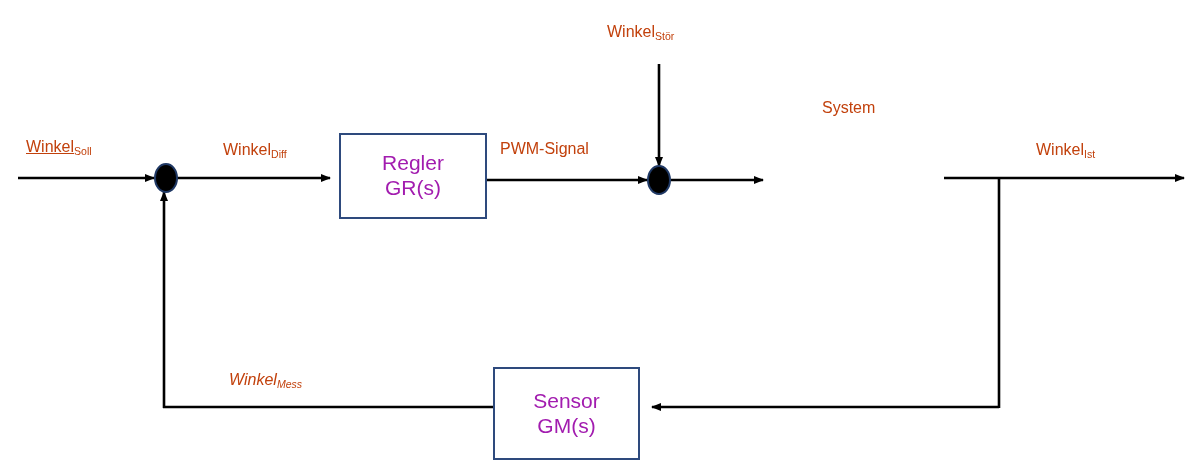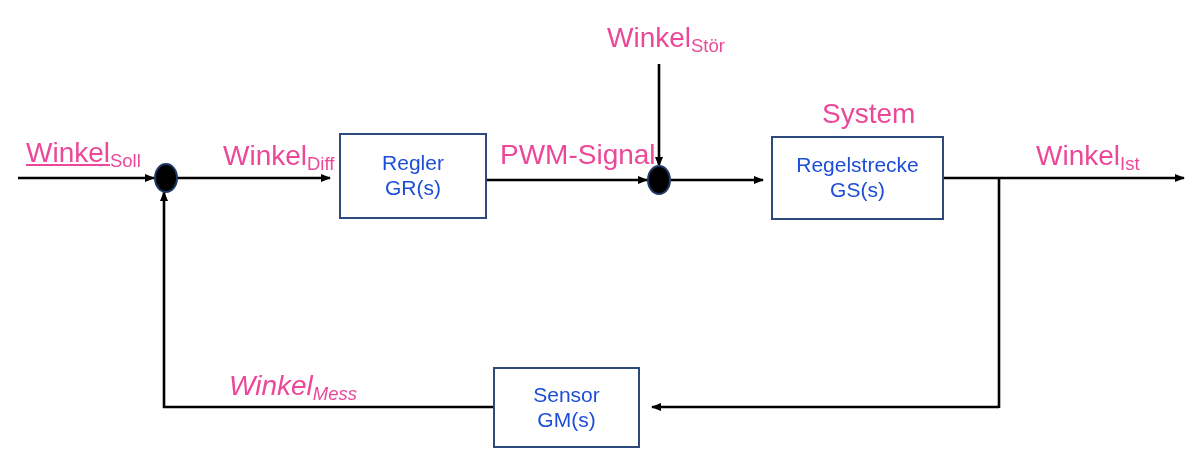--- a/index.html
+++ b/index.html
@@ -25,28 +25,28 @@
   .block {
     position: absolute;
     box-sizing: border-box;
     background: #ffffff;
     border: 2px solid #2e4a7d;
     display: flex;
     flex-direction: column;
     align-items: center;
     justify-content: center;
     line-height: 1.18;
-    color: #1d4ed8;
+    color: #a21caf;
     font-size: 21px;
   }
   .block .line2 { display: block; }
   .lbl {
     position: absolute;
-    color: #ec4899;
-    font-size: 28px;
+    color: #c2410c;
+    font-size: 16px;
     white-space: nowrap;
     line-height: 1;
   }
   .lbl sub {
     font-size: 0.66em;
     vertical-align: baseline;
     position: relative;
     top: 0.28em;
   }
 </style>
@@ -85,26 +85,22 @@
     <ellipse cx="166" cy="178" rx="11" ry="14" fill="#000000" stroke="#1f3864" stroke-width="2"></ellipse>
 
     <ellipse cx="659" cy="180" rx="11" ry="14" fill="#000000" stroke="#1f3864" stroke-width="2"></ellipse>
   </svg>
 
   <div class="block" style="left:339px; top:133px; width:148px; height:86px;">
     <span>Regler</span>
     <span class="line2">GR(s)</span>
   </div>
 
-  <div class="block" style="left:771px; top:136px; width:173px; height:84px;">
-    <span>Regelstrecke</span>
-    <span class="line2">GS(s)</span>
-  </div>
 
-  <div class="block" style="left:493px; top:367px; width:147px; height:81px;">
+  <div class="block" style="left:493px; top:367px; width:147px; height:93px;">
     <span>Sensor</span>
     <span class="line2">GM(s)</span>
   </div>
 
   <div class="lbl" style="left:822px; top:100px;text-align:center;">System</div>
 
   <div class="lbl" style="left:26px; top:139px;text-decoration:underline;">
     <span>Winkel</span><sub>Soll</sub>
   </div>
 

